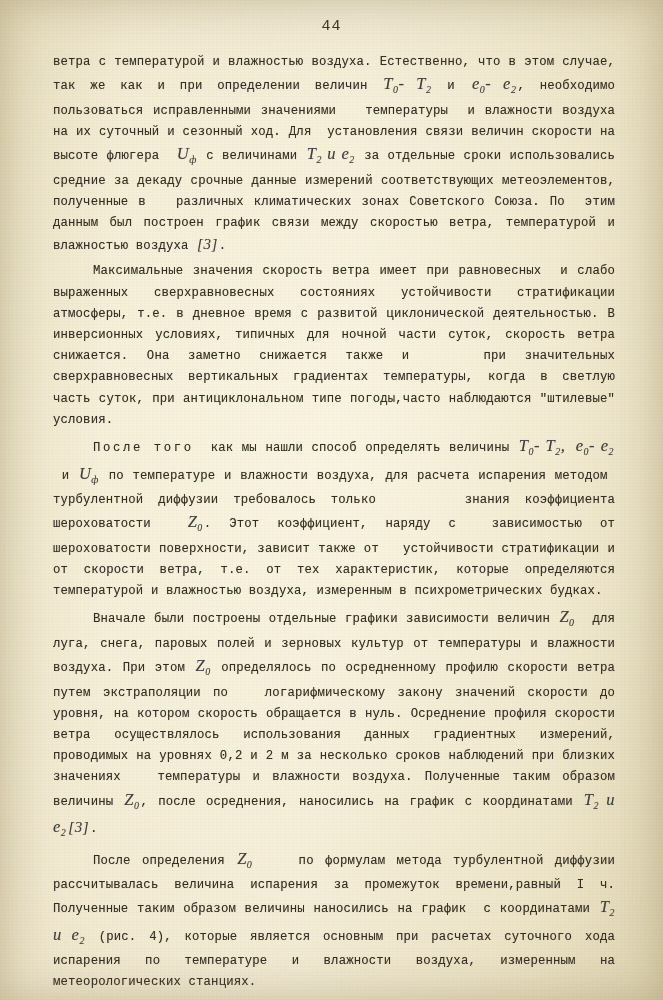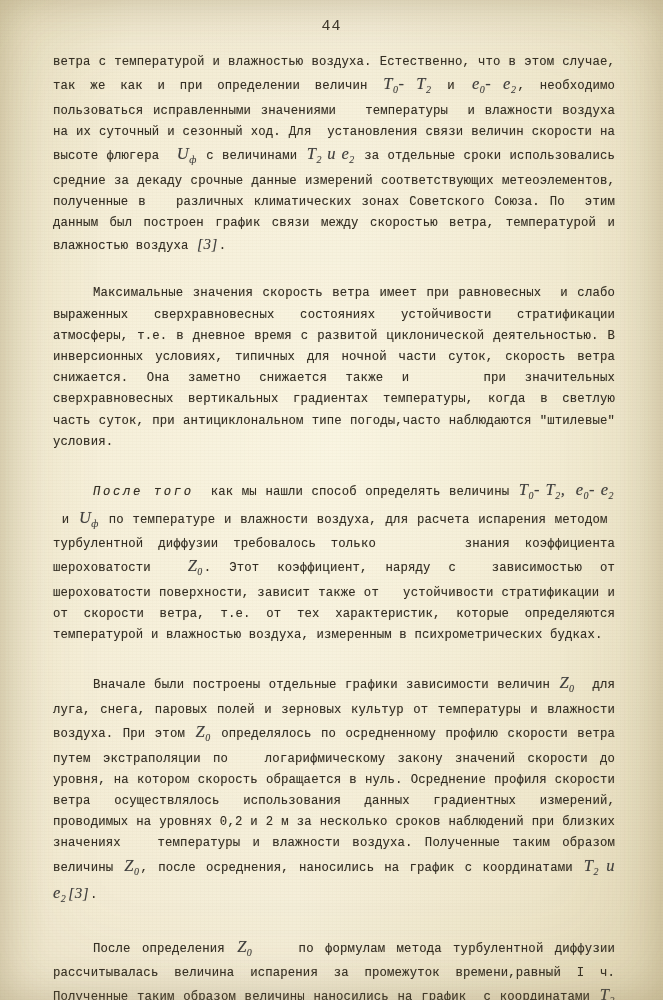--- a/index.html
+++ b/index.html
@@ -64,21 +64,21 @@
   p.para {
     margin: 0 0 0 0;
     font-size: 12.3px;
     line-height: 21.2px;
     text-align: justify;
     letter-spacing: 0.15px;
     color: #332e24;
     text-shadow: 0 0 0.7px rgba(60,50,30,0.35);
   }
   p.para + p.para {
-    margin-top: 26px;
+    margin-top: 4px;
   }
   p.indent {
     text-indent: 40px;
   }
   
   .hw {
     font-family: "Liberation Serif", "DejaVu Serif", serif;
     font-style: italic;
     font-size: 15px;
     letter-spacing: 0.5px;
@@ -87,21 +87,20 @@
   }
   .hw sub {
     font-size: 10px;
     font-style: italic;
   }
   .hw-big {
     font-size: 16.5px;
   }
   .spaced {
     letter-spacing: 2.6px;
-    font-style: italic;
   }
   .wide {
     letter-spacing: 1.4px;
   }
 </style>
 </head>
 <body>
 
 <div class="page"></div>
 

